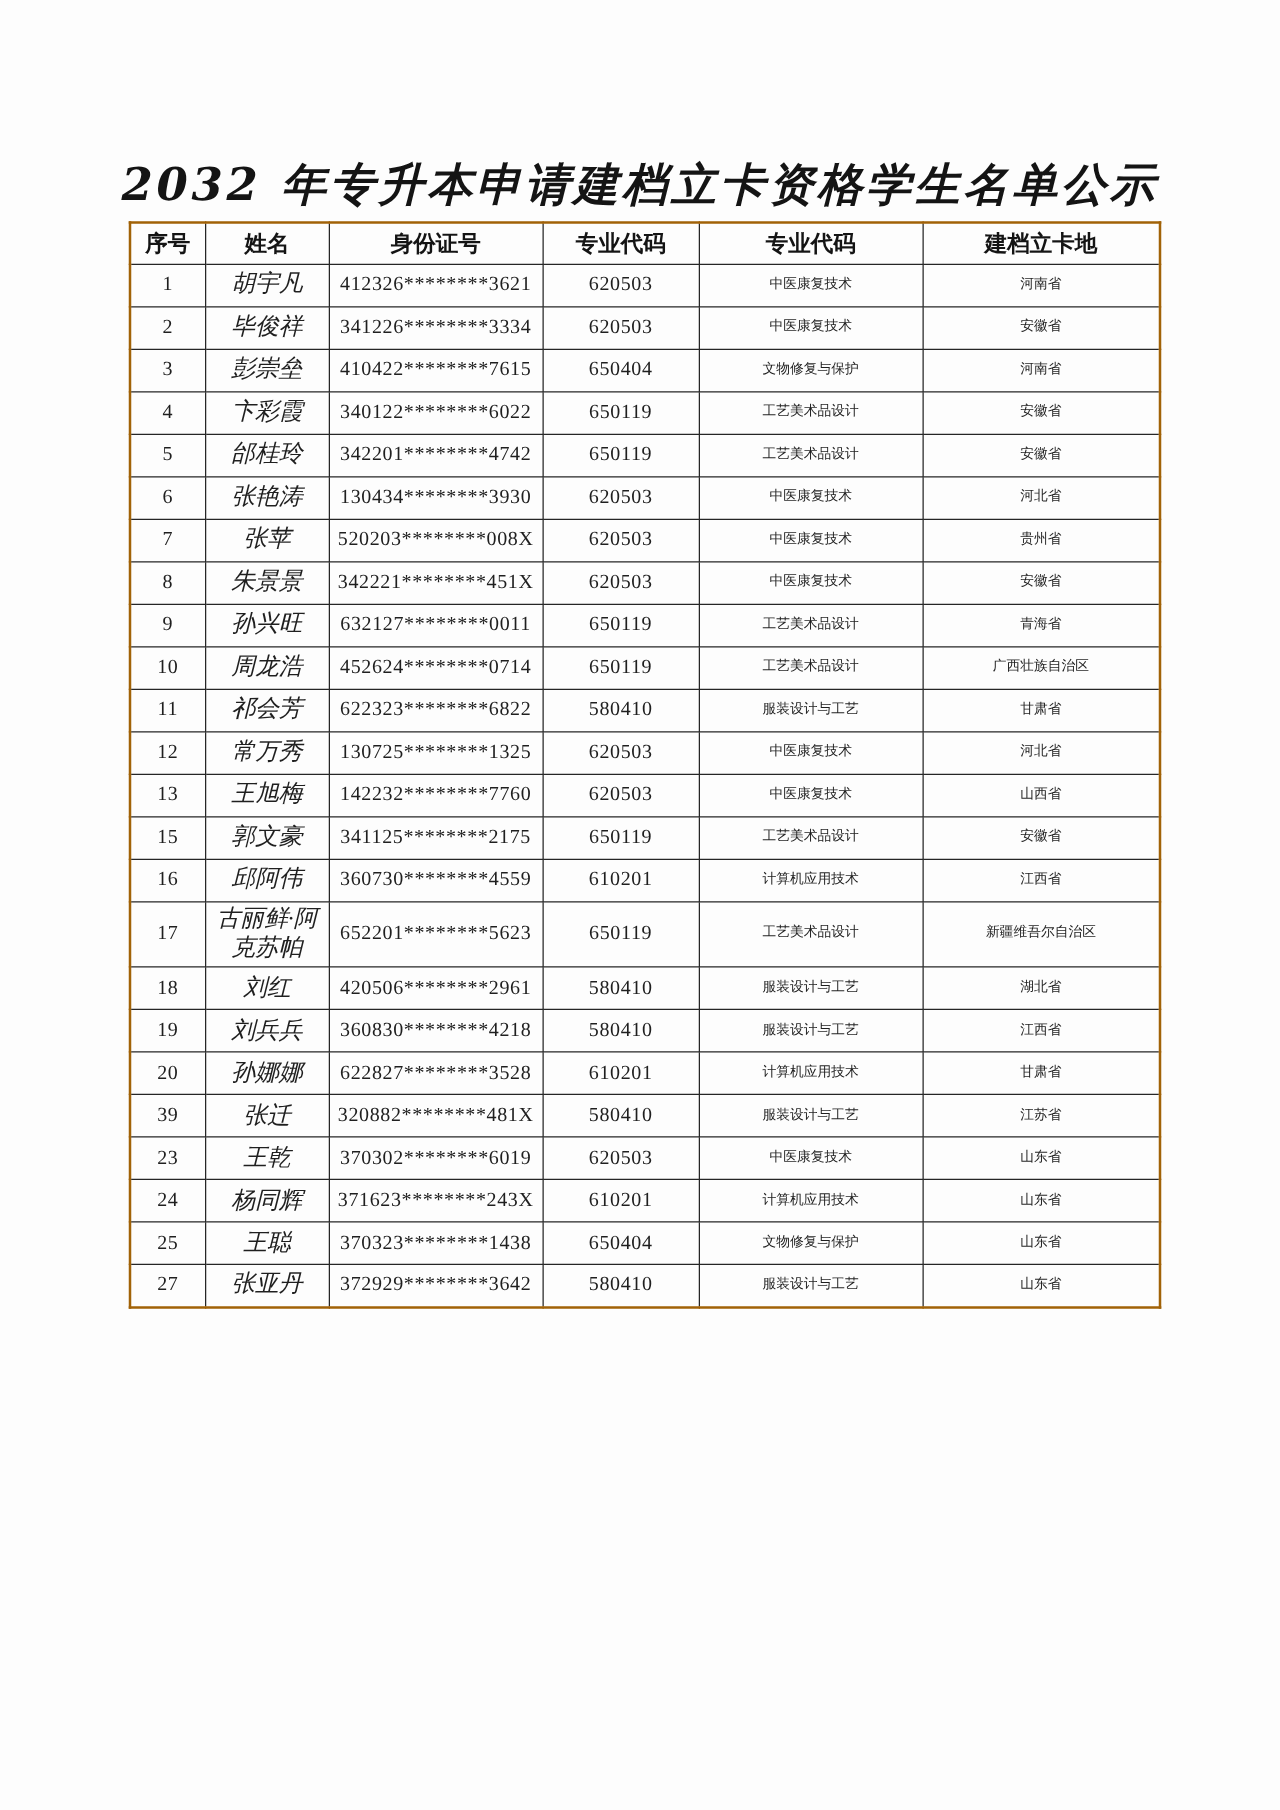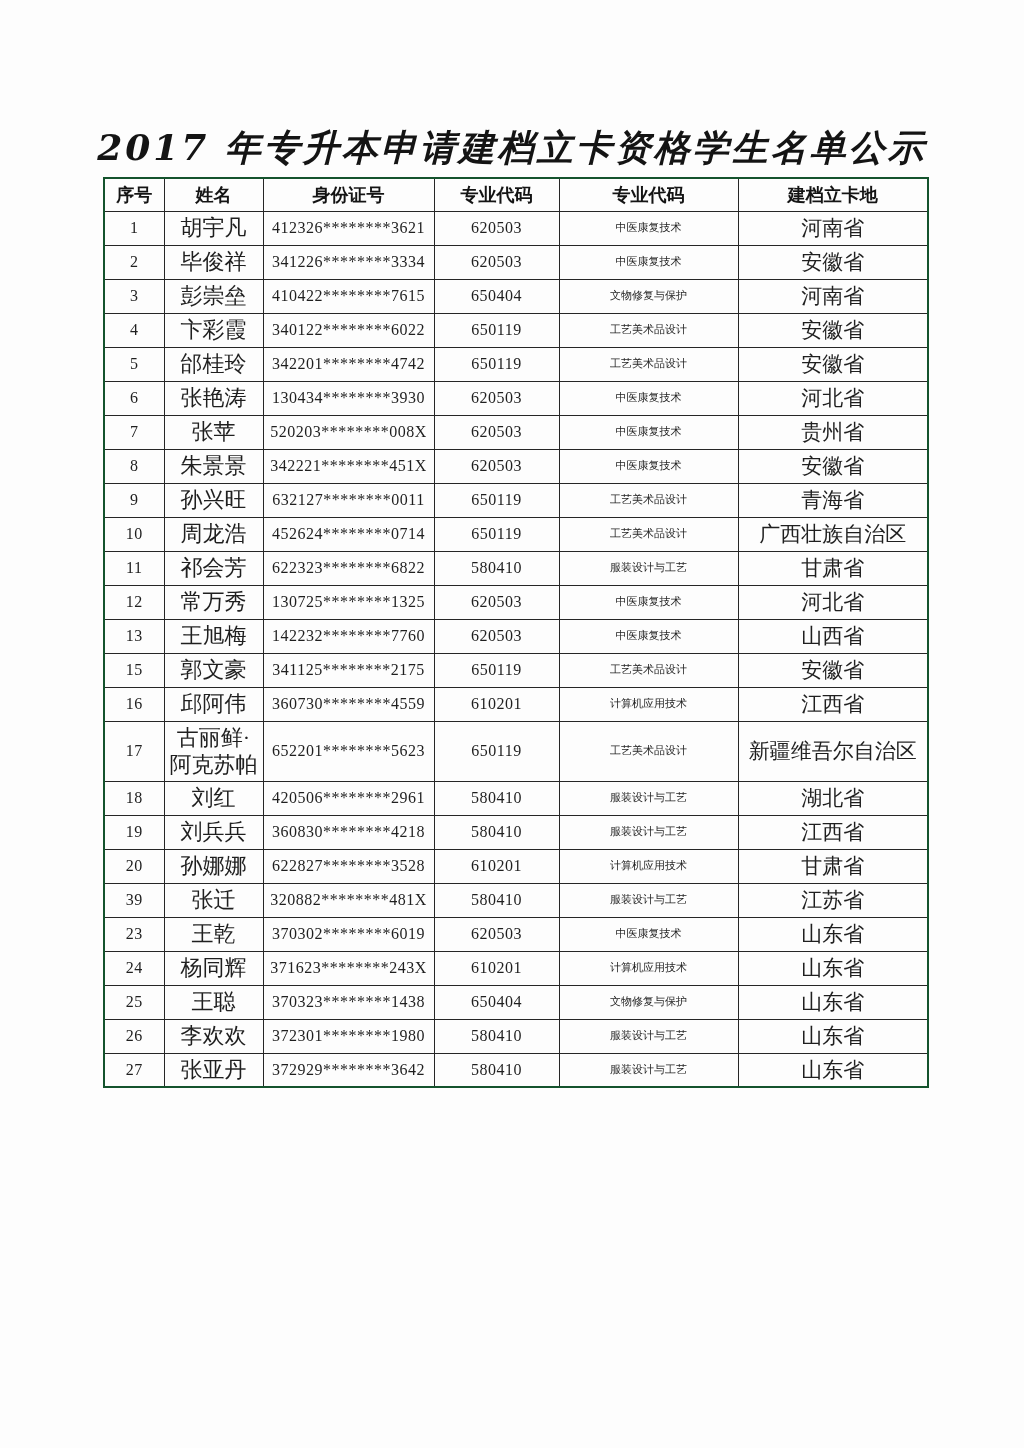--- a/index.html
+++ b/index.html
@@ -26,21 +26,21 @@
     color: #141414;
     white-space: nowrap;
   }
   table.student-table {
     position: absolute;
     left: 103px;
     top: 177px;
     width: 824px;
     border-collapse: collapse;
     table-layout: fixed;
-    border: 2px solid #14532d;
+    border: 2px solid #a16207;
   }
   .student-table th,
   .student-table td {
     border: 1.5px solid #262626;
     text-align: center;
     vertical-align: middle;
     padding: 2px 4px;
     box-sizing: border-box;
     overflow: hidden;
   }
@@ -58,33 +58,33 @@
     line-height: 1.25;
   }
   td.cell-index,
   td.cell-id-number,
   td.cell-major-code {
     font-family: "Liberation Serif", serif;
     font-size: 16px;
     letter-spacing: 0.5px;
   }
   td.cell-major { font-size: 11px; }
-  td.cell-name { font-size: 22px; }
-  td.cell-registration-place { font-size: 21px; }
+  td.cell-name { font-size: 19px; font-style: italic; }
+  td.cell-registration-place { font-size: 11px; }
   col.c-index { width: 60px; }
   col.c-name  { width: 99px; }
   col.c-id    { width: 171px; }
   col.c-code  { width: 125px; }
   col.c-major { width: 179px; }
   col.c-place { width: 190px; }
 </style>
 </head>
 <body>
 
-<div class="page-title">2017 年专升本申请建档立卡资格学生名单公示</div>
+<div class="page-title">2032 年专升本申请建档立卡资格学生名单公示</div>
 
 <table class="student-table">
   <colgroup>
     <col class="c-index">
     <col class="c-name">
     <col class="c-id">
     <col class="c-code">
     <col class="c-major">
     <col class="c-place">
   </colgroup>
@@ -277,28 +277,20 @@
       </tr>
       <tr>
         <td class="cell-index">25</td>
         <td class="cell-name">王聪</td>
         <td class="cell-id-number">370323********1438</td>
         <td class="cell-major-code">650404</td>
         <td class="cell-major">文物修复与保护</td>
         <td class="cell-registration-place">山东省</td>
       </tr>
       <tr>
-        <td class="cell-index">26</td>
-        <td class="cell-name">李欢欢</td>
-        <td class="cell-id-number">372301********1980</td>
-        <td class="cell-major-code">580410</td>
-        <td class="cell-major">服装设计与工艺</td>
-        <td class="cell-registration-place">山东省</td>
-      </tr>
-      <tr>
         <td class="cell-index">27</td>
         <td class="cell-name">张亚丹</td>
         <td class="cell-id-number">372929********3642</td>
         <td class="cell-major-code">580410</td>
         <td class="cell-major">服装设计与工艺</td>
         <td class="cell-registration-place">山东省</td>
       </tr>
     </tbody>
 </table>
 

